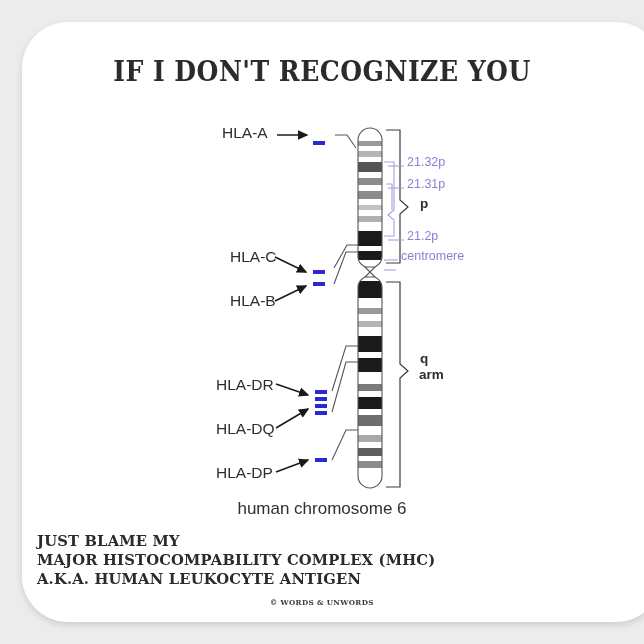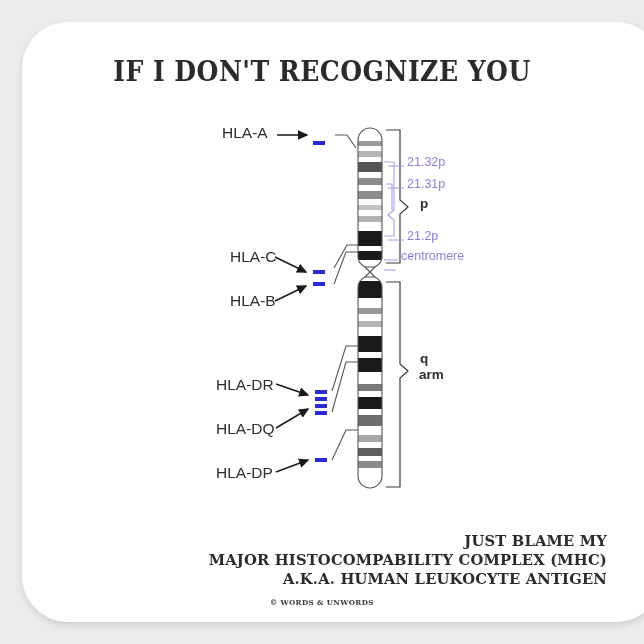--- a/index.html
+++ b/index.html
@@ -42,21 +42,21 @@
     position:absolute;
     left:0;top:477px;width:600px;
     text-align:center;
     font-size:17px;
     color:#303030;
   }
   
   #punchline{
     position:absolute;
     left:0;top:509px;width:600px;
-    text-align:right;
+    text-align:left;
     font-family:"DejaVu Serif", serif;
     font-weight:bold;
     color:#2b2b2b;
   }
   #punchline .l1{font-size:15.5px;line-height:19px;letter-spacing:0.2px;transform:scaleX(0.95);}
   #punchline .l2{font-size:15.5px;line-height:19px;letter-spacing:0.2px;transform:scaleX(0.95);}
   #punchline .l3{font-size:15.5px;line-height:19px;letter-spacing:0.2px;transform:scaleX(0.95);}
   #credit{
     position:absolute;
     left:0;top:575px;width:600px;
@@ -218,20 +218,21 @@
           <text x="379" y="160" class="band-label">centromere</text>
         </g>
       <g id="arm-label-group">
           <text x="398" y="108" class="arm-label">p</text>
           <text x="398" y="263" class="arm-label">q</text>
           <text x="397" y="279" class="arm-label">arm</text>
         </g>
     </svg>
   </div>
 
+  <div id="caption">human chromosome 6</div>
 
   <div id="punchline">
     <div class="l1">JUST BLAME MY</div>
     <div class="l2">MAJOR HISTOCOMPABILITY COMPLEX (MHC)</div>
     <div class="l3">A.K.A. HUMAN LEUKOCYTE ANTIGEN</div>
   </div>
 
   <div id="credit">© WORDS &amp; UNWORDS</div>
 
 </div>

